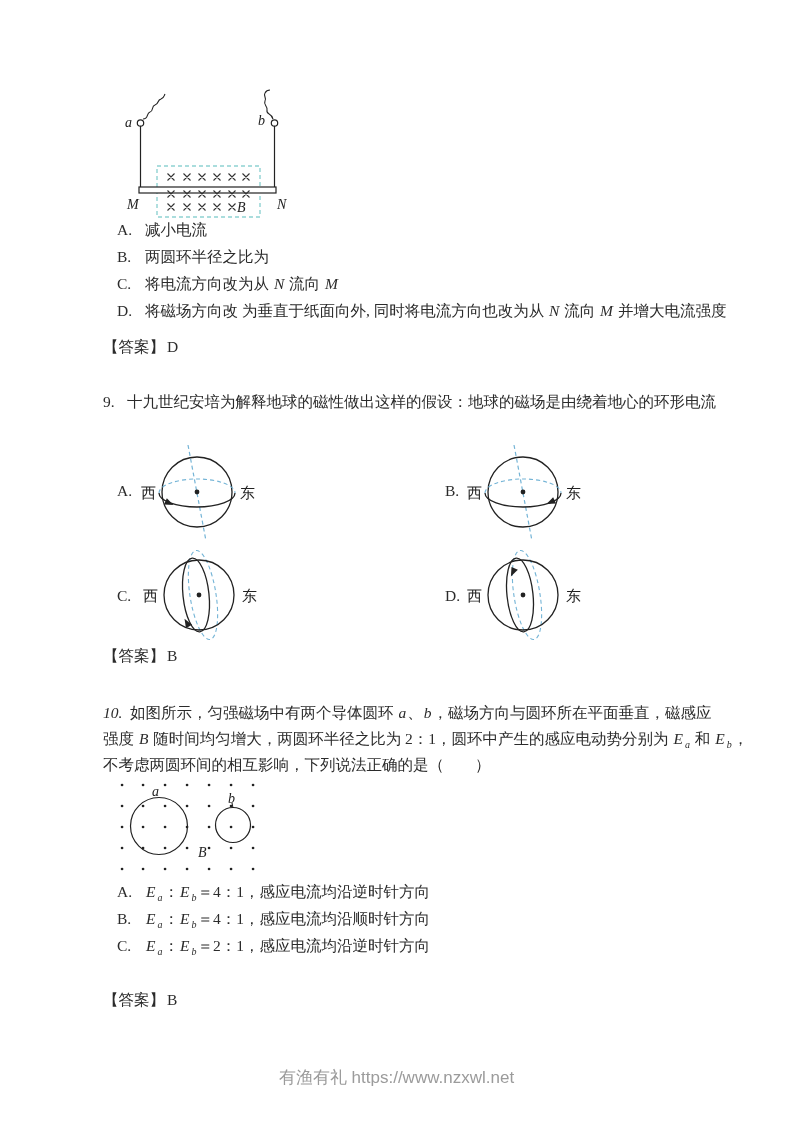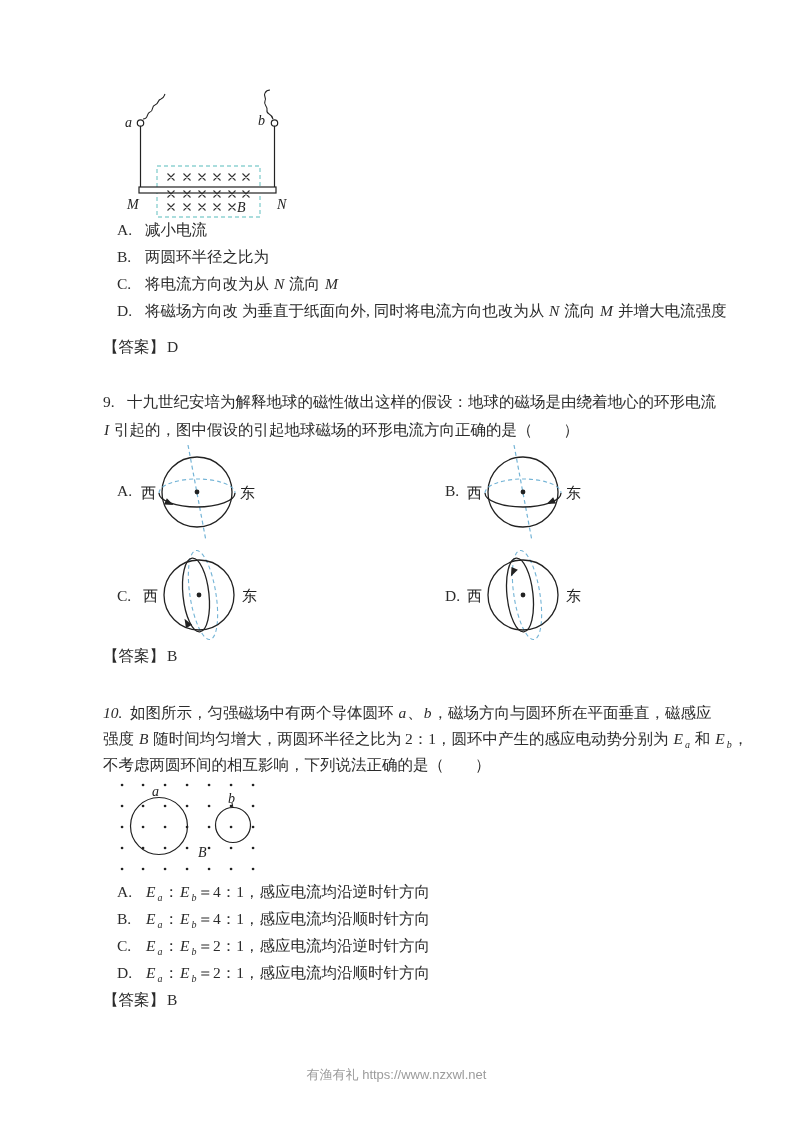--- a/index.html
+++ b/index.html
@@ -10,21 +10,21 @@
   .olabel{display:inline-block;width:28px;}
   .qnum{display:inline-block;width:24px;}
   .qnum.w{width:27px;font-style:italic;}
   .it{font-style:italic;font-family:"Liberation Serif","DejaVu Serif",serif;padding:0 1px;}
   sub{font-size:10px;line-height:0;}
   .ans .ans-letter{padding-left:2px;}
   svg text{font-family:"Liberation Serif","DejaVu Serif",serif;fill:#222;}
   svg .cjk{font-size:15px;}
   svg .var{font-style:italic;font-size:14px;}
   .footer{left:0;top:1066px;width:793px;text-align:center;
-          font-family:"Liberation Sans","DejaVu Sans",sans-serif;font-size:13px;color:#9b9b9b;}
+          font-family:"Liberation Sans","DejaVu Sans",sans-serif;font-size:17px;color:#9b9b9b;}
 </style>
 </head>
 <body>
 
 <div class="page">
 
   <svg class="abs" style="left:117px;top:85px" width="178" height="138" viewBox="0 0 178 138">
     <text x="8" y="42" class="var">a</text>
     <circle cx="23.5" cy="38" r="3.2" fill="#fff" stroke="#222" stroke-width="1.2"></circle>
     <path d="M26,34 c6,0 3,-6 7,-7 c4,-1 1,-6 5,-7 c4,-1 2,-5 6,-6 c3,-1 3,-3 4,-5" fill="none" stroke="#222" stroke-width="1.1"></path>
@@ -45,21 +45,20 @@
 
   <div class="abs" style="left:117px;top:220px">
     <div class="line" style="height:27px"><span class="olabel">A.</span><span><span>减小电流</span></span></div>
     <div class="line" style="height:27px"><span class="olabel">B.</span><span><span>两圆环半径之比为</span></span></div>
     <div class="line" style="height:27px"><span class="olabel">C.</span><span><span>将电流方向改为从 </span><span class="it">N</span><span> 流向 </span><span class="it">M</span></span></div>
     <div class="line" style="height:27px"><span class="olabel">D.</span><span><span>将磁场方向改 为垂直于纸面向外, 同时将电流方向也改为从 </span><span class="it">N</span><span> 流向 </span><span class="it">M</span><span> 并增大电流强度</span></span></div>
   </div>
   <div class="abs line ans" style="left:103px;top:337px"><span>【答案】</span><span class="ans-letter">D</span></div>
 
   <div class="abs line" style="left:103px;top:392px"><span class="qnum">9.</span><span>十九世纪安培为解释地球的磁性做出这样的假设：地球的磁场是由绕着地心的环形电流</span></div>
-  <div class="abs line" style="left:103px;top:420px"><span><span class="it">I</span><span> 引起的，图中假设的引起地球磁场的环形电流方向正确的是（　　）</span></span></div>
 
   <div class="abs line" style="left:117px;top:482px">A.</div>
   <svg class="abs" style="left:138px;top:444px" width="124" height="102" viewBox="0 0 124 102">
     <line x1="50" y1="1" x2="68" y2="97" stroke="#74b4d6" stroke-width="1.2" stroke-dasharray="4 3"></line>
     <circle cx="59" cy="48" r="35" fill="none" stroke="#222" stroke-width="1.3"></circle>
     <path d="M21,49 A38,14 0 0 1 97,49" fill="none" stroke="#74b4d6" stroke-width="1.1" stroke-dasharray="4 3"></path>
     <path d="M21,49 A38,14 0 0 0 97,49" fill="none" stroke="#222" stroke-width="1.3"></path>
     <circle cx="59" cy="48" r="2.4" fill="#222"></circle>
     <polygon points="5,0 -4,3.5 -4,-3.5" transform="translate(31,59) rotate(25)" fill="#222"></polygon>
     <text x="3" y="54" class="cjk">西</text>
@@ -117,19 +116,18 @@
     <text x="40" y="20" class="var">a</text>
     <line x1="120" y1="27" x2="121" y2="32" stroke="#222" stroke-width="1.1"></line>
     <text x="116" y="27" class="var">b</text>
     <text x="86" y="81" class="var">B</text>
   </svg>
 
   <div class="abs" style="left:117px;top:882px">
     <div class="line" style="height:27px"><span class="olabel">A.</span><span><span class="it">E</span><sub class="it">a</sub><span>：</span><span class="it">E</span><sub class="it">b</sub><span>＝4：1，感应电流均沿逆时针方向</span></span></div>
     <div class="line" style="height:27px"><span class="olabel">B.</span><span><span class="it">E</span><sub class="it">a</sub><span>：</span><span class="it">E</span><sub class="it">b</sub><span>＝4：1，感应电流均沿顺时针方向</span></span></div>
     <div class="line" style="height:27px"><span class="olabel">C.</span><span><span class="it">E</span><sub class="it">a</sub><span>：</span><span class="it">E</span><sub class="it">b</sub><span>＝2：1，感应电流均沿逆时针方向</span></span></div>
-    <div class="line" style="height:27px"><span class="olabel">D.</span><span><span class="it">E</span><sub class="it">a</sub><span>：</span><span class="it">E</span><sub class="it">b</sub><span>＝2：1，感应电流均沿顺时针方向</span></span></div>
   </div>
   <div class="abs line ans" style="left:103px;top:990px"><span>【答案】</span><span class="ans-letter">B</span></div>
 
   <div class="abs footer"><span>有渔有礼 https://www.nzxwl.net</span></div>
 
 </div>
 
 </body></html>

